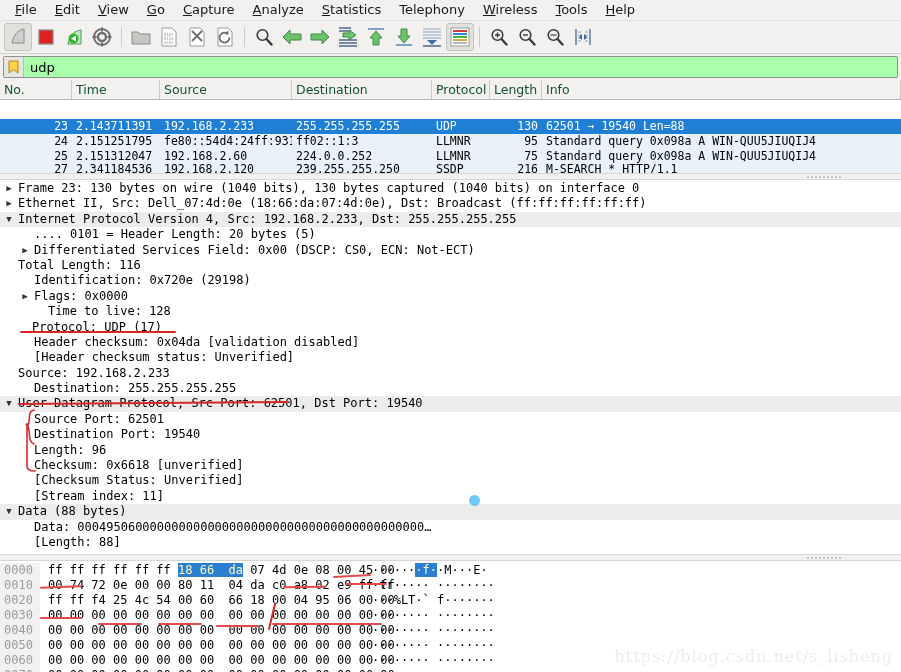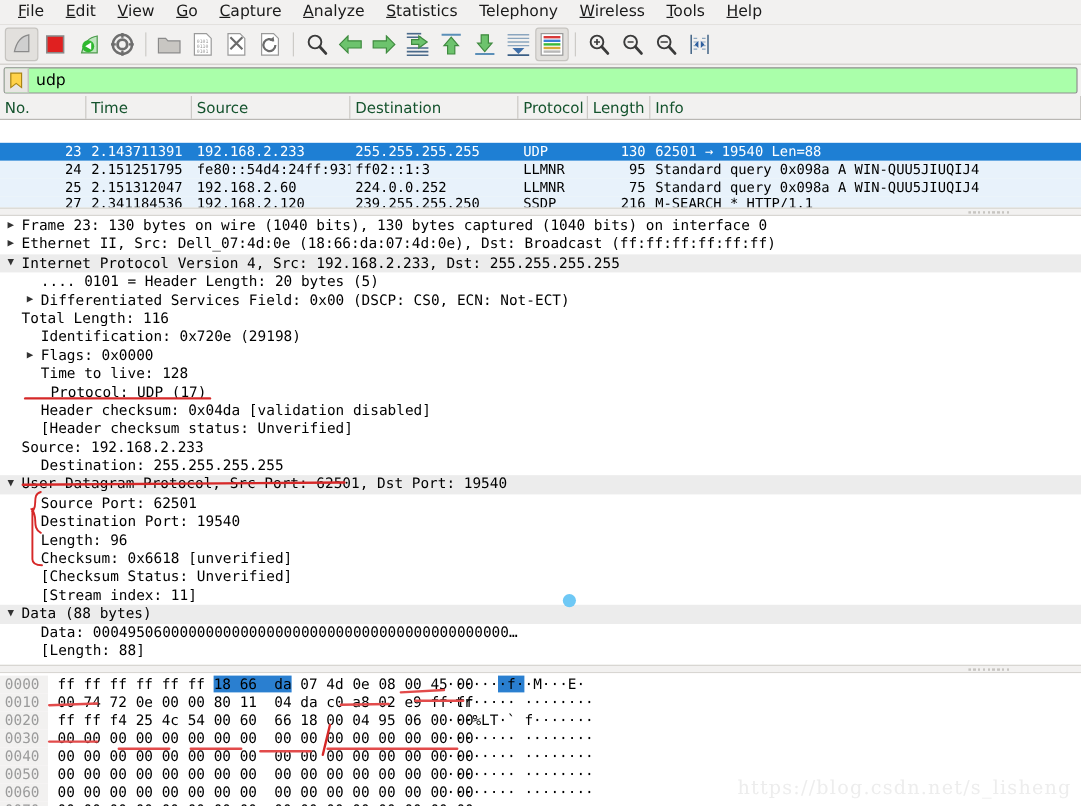--- a/index.html
+++ b/index.html
@@ -195,21 +195,21 @@
   .hex-off {
     width: 40px;
     color: #9b9b9b;
     padding-left: 4px;
     box-sizing: border-box;
     background: #f2f1f0;
     margin-right: 8px;
   }
   .hex-bytes { color: #000; letter-spacing: 0px; }
   .hex-ascii { color: #000; margin-left: 24px; }
-  .hl { background: #2a7fd0; color: #000000; }
+  .hl { background: #2a7fd0; color: #fef9c3; }
 
   
   .ann { position: absolute; pointer-events: none; }
   .uline {
     position: absolute;
     height: 2px;
     background: #d62828;
     border-radius: 2px;
   }
   .uline.thin { height: 1.6px; background: #e24b4b; }
@@ -485,25 +485,25 @@
           <span class="dtext">Total Length: 116</span>
         </div>
         <div class="drow" style="padding-left: 18px;">
           <span class="twisty"></span>
           <span class="dtext">Identification: 0x720e (29198)</span>
         </div>
         <div class="drow" style="padding-left: 18px;">
           <span class="twisty">▶</span>
           <span class="dtext">Flags: 0x0000</span>
         </div>
-        <div class="drow" style="padding-left: 18px;">
+        <div class="drow" style="padding-left: 32px;">
           <span class="twisty"></span>
           <span class="dtext">Time to live: 128</span>
         </div>
-        <div class="drow" style="padding-left: 26px;">
+        <div class="drow" style="padding-left: 16px;">
           <span class="twisty"></span>
           <span class="dtext">Protocol: UDP (17)</span>
         </div>
         <div class="drow" style="padding-left: 18px;">
           <span class="twisty"></span>
           <span class="dtext">Header checksum: 0x04da [validation disabled]</span>
         </div>
         <div class="drow" style="padding-left: 18px;">
           <span class="twisty"></span>
           <span class="dtext">[Header checksum status: Unverified]</span>

